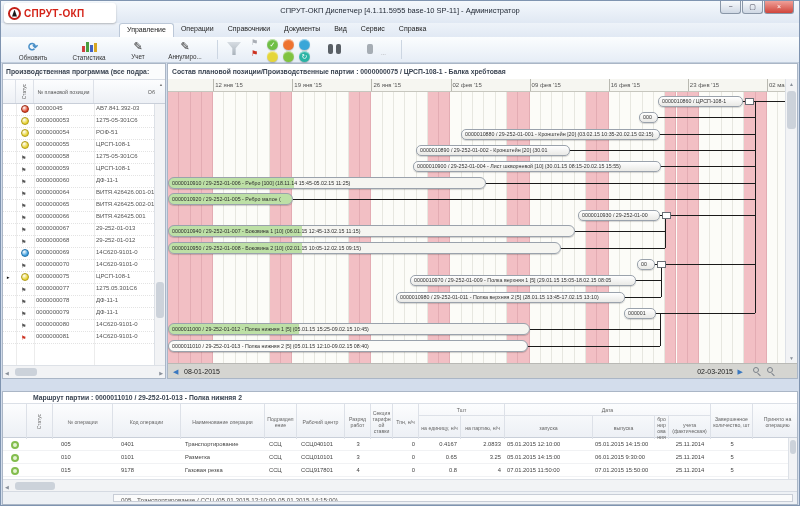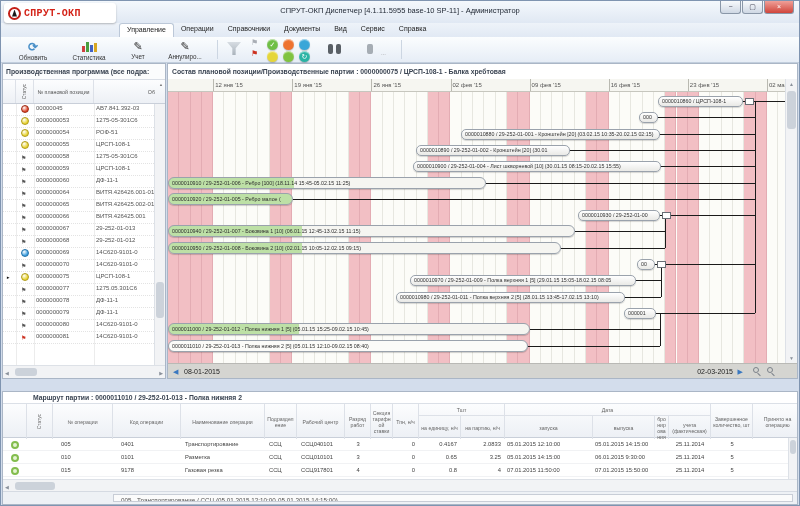--- a/index.html
+++ b/index.html
@@ -6,21 +6,21 @@
   html,body { background:#eef1f5; }
   body { font-family:"Liberation Sans", sans-serif; }
   .win { position:relative; width:800px; height:506px; background:#d3ddec; border:1px solid #7f94b0; overflow:hidden; }
 
   
   .titlebar { position:absolute; left:0; top:0; right:0; height:32px; background:linear-gradient(#f4f8fc,#d7e1ef);text-decoration:underline; }
   .title-text { position:absolute; left:0; right:0; top:5px; text-align:center; font-size:7.5px; color:#1c2430; }
   .logo { position:absolute; left:3px; top:2px; width:112px; height:20px; background:#fff; border-radius:3px; display:flex; align-items:center; gap:3px; padding:0 4px; box-shadow:0 1px 2px rgba(0,0,0,.25); z-index:6; }
   .logo-mark { width:13px; height:13px; border:2px solid #c32017; border-radius:50%; position:relative; background:#fff; flex:0 0 13px; }
   .logo-mark span { position:absolute; left:2px; top:1px; width:5px; height:7px; background:#1a1a1a; clip-path:polygon(50% 0,100% 100%,0 100%); }
-  .logo-text { color:#d42318; font-weight:bold; font-size:10px; letter-spacing:.3px; white-space:nowrap;font-family:Liberation Mono, monospace; }
+  .logo-text { color:#d42318; font-weight:bold; font-size:10px; letter-spacing:.3px; white-space:nowrap; }
   .winbtns { position:absolute; right:5px; top:0; display:flex; z-index:5; }
   .winbtn { width:21px; height:13px; border:1px solid #8a97a8; border-top:none; background:linear-gradient(#f8fafc,#cfd8e4); border-radius:0 0 3px 3px; margin-left:1px; font-size:7px; line-height:11px; text-align:center; color:#445; }
   .winbtn.close { background:linear-gradient(#f0a098,#d0453b); color:#fff; width:30px; }
 
   
   .menustrip { position:absolute; left:0; top:22px; right:0; height:14px; background:linear-gradient(#eef3f9,#e1e9f4); }
   .menubar { position:absolute; left:118px; top:22px; height:14px; display:flex; font-size:7px; color:#222; }
   .menu-item { padding:2px 7px 0 7px; white-space:nowrap; }
   .menu-item.active { background:#fff; border:1px solid #bcc8d8; border-bottom:none; border-radius:3px 3px 0 0; }
 

